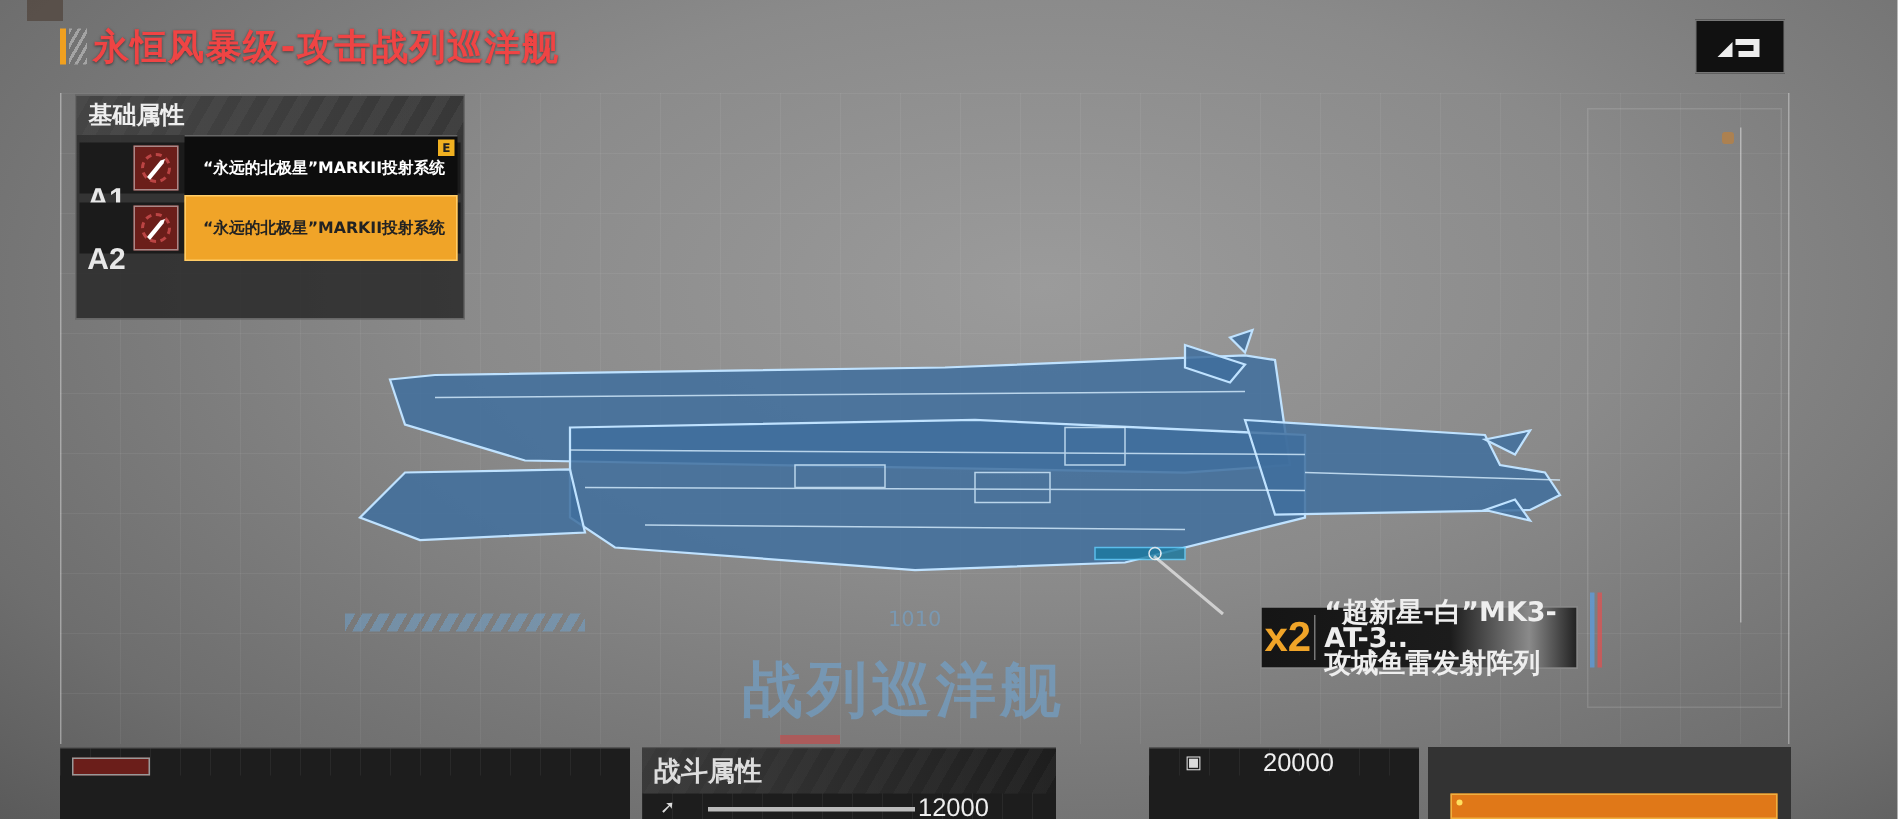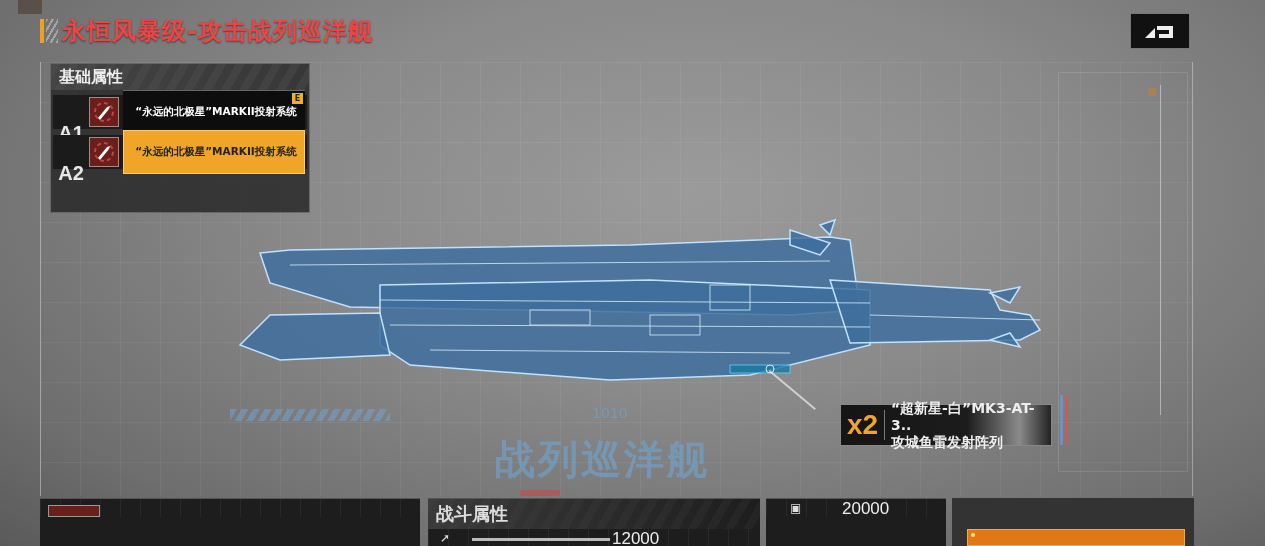--- a/index.html
+++ b/index.html
@@ -49,21 +49,21 @@
   .bg-label { position: absolute; left: 495px; top: 432px; font-size: 40px; font-weight: bold; color: rgba(110,170,220,.55); letter-spacing: 3px; text-align: right; }
   .bg-num { position: absolute; left: 592px; top: 405px; font-size: 14px; color: rgba(110,170,220,.5); }
   .bg-bar { position: absolute; left: 230px; top: 409px; width: 160px; height: 12px; background: repeating-linear-gradient(120deg, rgba(110,170,220,.45) 0 6px, transparent 6px 10px); }
   .bg-red { position: absolute; left: 520px; top: 490px; width: 40px; height: 6px; background: rgba(220,60,60,.5); }
 
   
   .callout-line { position: absolute; left: 770px; top: 370px; width: 60px; height: 2px; background: rgba(255,255,255,.6); transform-origin: 0 0; transform: rotate(40deg); }
   .callout { position: absolute; left: 812px; top: 404px; width: 212px; height: 42px; background: linear-gradient(90deg, #151515 0%, #1c1c1c 60%, #8a8a8a 85%, #222 100%); border: 1px solid #888; display: flex; align-items: center; margin-left: 28px; }
   .callout-count { width: 44px; font-size: 28px; font-weight: bold; color: #f0a428; text-align: center; font-family: "Liberation Sans", sans-serif; }
   .callout-sep { width: 1px; height: 30px; background: #777; margin-right: 6px; }
-  .callout-text { font-size: 14px; font-weight: bold; color: #eee; line-height: 17px; }
+  .callout-text { font-size: 18px; font-weight: bold; color: #eee; line-height: 17px; }
 
   
   .panel { position: absolute; top: 498px; height: 48px; background: #1d1d1d; border-top: 1px solid #555; }
   .panel-header { height: 30px; display: flex; align-items: center; padding-left: 8px; font-size: 18px; font-weight: bold; color: #ddd; background: linear-gradient(90deg, rgba(70,70,70,.7), rgba(30,30,30,.4)), repeating-linear-gradient(120deg, rgba(255,255,255,.05) 0 8px, transparent 8px 16px); }
   .panel-body { height: 18px; position: relative; background-image: linear-gradient(90deg, rgba(255,255,255,.05) 1px, transparent 1px); background-size: 20px 20px; }
   .stat-icon { position: absolute; left: 12px; top: 2px; width: 16px; height: 16px; color: #ddd; font-size: 12px; }
   .stat-bar { position: absolute; left: 50px; top: 9px; width: 140px; height: 3px; background: #bbb; }
   .stat-val { position: absolute; top: 0; font-size: 17px; color: #eee; font-family: "Liberation Sans", sans-serif; }
   .action-area { position: absolute; left: 952px; top: 498px; width: 242px; height: 48px; background: #333; }
   .action-btn { position: absolute; left: 967px; top: 529px; width: 218px; height: 17px; background: #e07818; border: 1px solid #f0b040; cursor: pointer; }
@@ -165,21 +165,21 @@
   </div>
 
 </div>
 
 <div class="panel" style="left:40px;width:380px">
   <div class="panel-body">
     <div style="position:absolute;left:8px;top:6px;width:52px;height:12px;background:#6b1e1a;border:1px solid #999"></div>
   </div>
 </div>
 
-<div class="panel" style="left:428px;width:332px">
+<div class="panel" style="left:428px;width:276px">
   <div class="panel-header">战斗属性</div>
   <div class="panel-body">
     <span class="stat-icon">➚</span>
     <div class="stat-bar" style="left:44px;width:138px"></div>
     <span class="stat-val" style="left:184px">12000</span>
   </div>
 </div>
 
 <div class="panel" style="left:766px;width:180px">
   <div class="panel-body">

